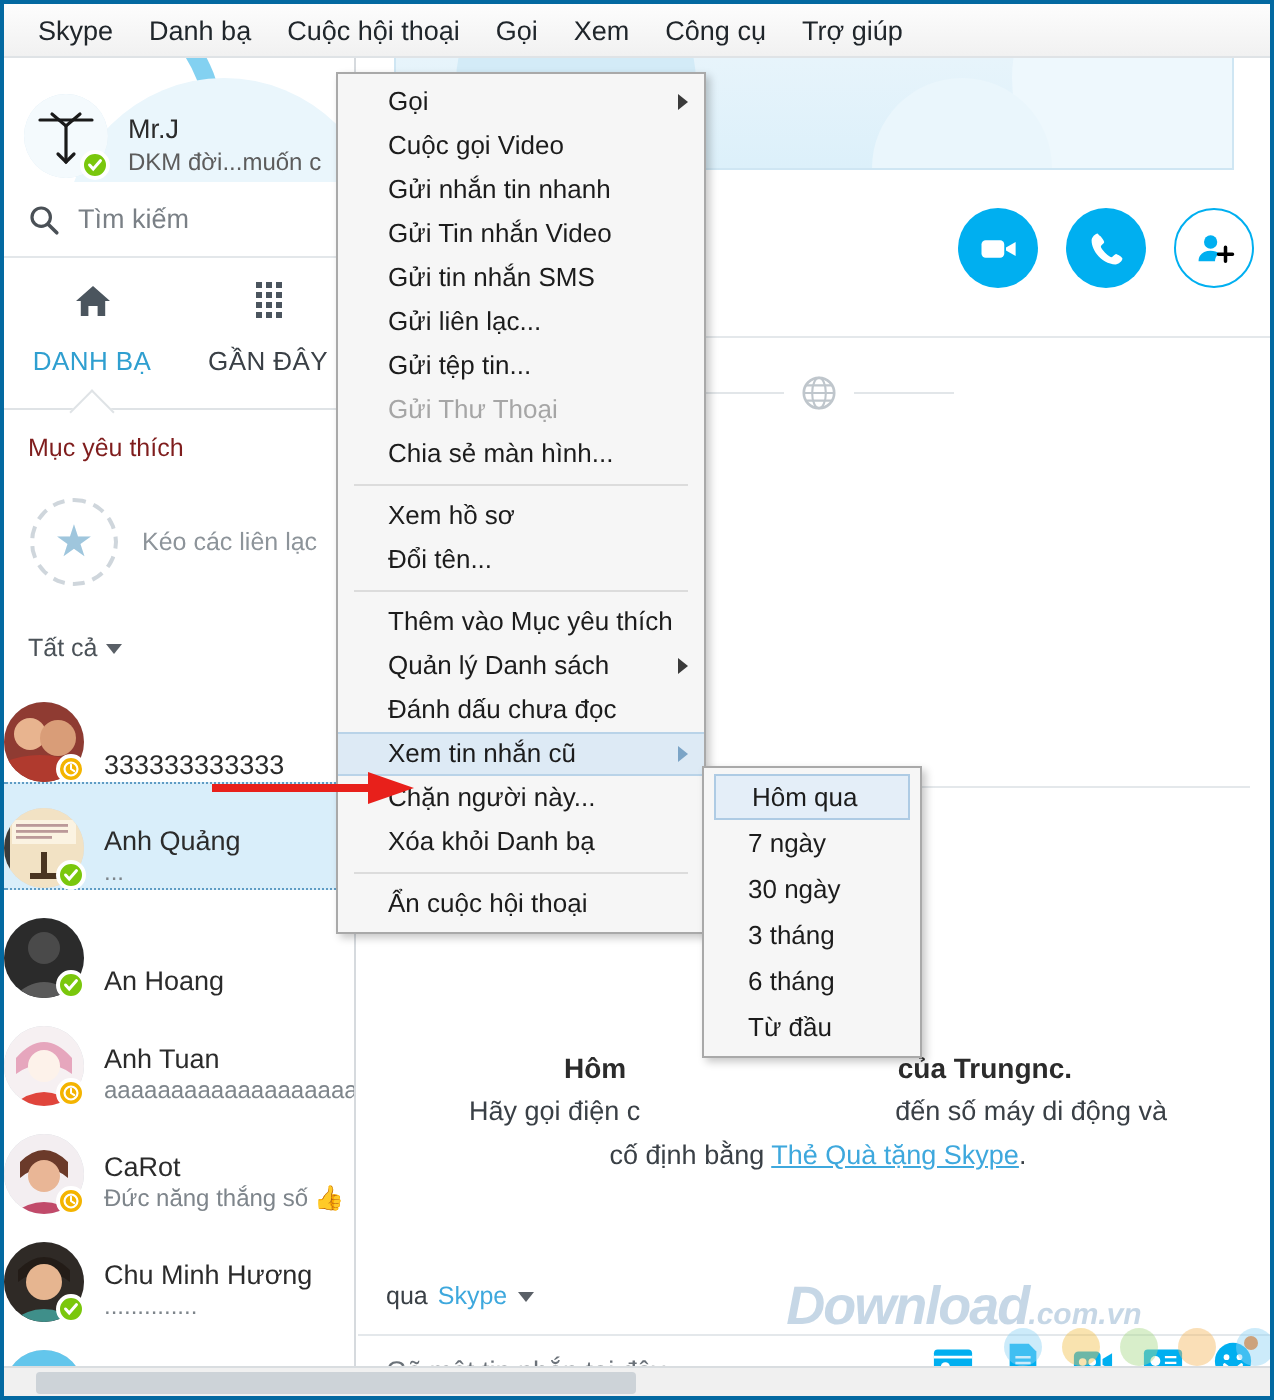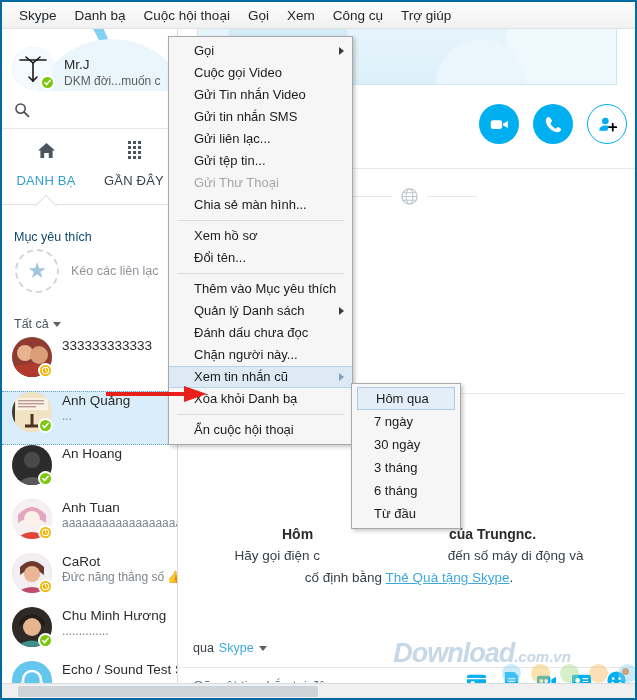--- a/index.html
+++ b/index.html
@@ -121,22 +121,22 @@
     border-bottom: 1px solid #dfe3e6;
   }
   .tab-caret:after {
     content: ""; position: absolute; left: 36px; top: 2px;
     width: 15px; height: 15px; background: #fff;
     border-left: 1px solid #dfe3e6; border-top: 1px solid #dfe3e6;
     transform: rotate(45deg);
   }
 
   .fav-label {
-    position: absolute; left: 12px; top: 201px;
-    font-size: 12.5px; color: #0c4a6e;
+    position: absolute; left: 12px; top: 188px;
+    font-size: 12.5px; color: #7f1d1d;
   }
   .fav-drop {
     position: absolute; left: 0; top: 208px;
     width: 176px; height: 68px;
     display: flex; align-items: center; padding-left: 13px;
   }
   .fav-circle {
     width: 44px; height: 44px; border-radius: 50%;
     border: 2px dashed #cfd6dc;
     display: flex; align-items: center; justify-content: center;
@@ -156,22 +156,22 @@
   .caret-down {
     width: 0; height: 0; border-left: 4px solid transparent;
     border-right: 4px solid transparent; border-top: 5px solid #5a6067;
   }
 
   .contact-list {
     position: absolute; left: 0; top: 308px;
     width: 176px; bottom: 0; overflow: hidden;
   }
   .contact {
-    display: flex; align-items: flex-start;
-    height: 54px; padding-left: 10px; position: relative;
+    display: flex; align-items: flex-end;
+    height: 54px; position: relative;
   }
   .contact.selected {
     background: #d9eefa;
     border-top: 1px dotted #5f9cc4;
     border-bottom: 1px dotted #5f9cc4;
   }
   .c-avatar-wrap { position: relative; width: 40px; height: 40px; flex: none; }
   .c-avatar {
     width: 40px; height: 40px; border-radius: 50%;
     overflow: hidden; background: #cfd6dc;
@@ -440,20 +440,21 @@
         <div class="profile-name">Mr.J</div>
         <div class="profile-mood">DKM đời...muốn c</div>
       </div>
     </div>
 
     <div class="search-row">
       <svg class="search-icon" viewBox="0 0 16 16">
         <circle cx="6.6" cy="6.6" r="4.6" fill="none" stroke="currentColor" stroke-width="1.6"></circle>
         <path d="M10.2 10.2 L14.4 14.4" stroke="currentColor" stroke-width="1.8" stroke-linecap="round"></path>
       </svg>
+      <input class="search-input" type="text" placeholder="Tìm kiếm" style="">
     </div>
 
     <div class="nav-icons">
       <div class="nav-ico">
         <svg viewBox="0 0 19 19">
           <path d="M9.5 2 L18 9.5 L15.6 9.5 L15.6 17 L11.8 17 L11.8 12 L7.2 12 L7.2 17 L3.4 17 L3.4 9.5 L1 9.5 Z" fill="currentColor"></path>
         </svg>
       </div>
       <div class="nav-ico">
         <div class="dial-grid">
@@ -795,41 +796,42 @@
     <i style="background:#8fd3f4"></i>
 
   </div>
 
   <div class="ctxmenu">
     <div class="ctx-item">
       <span>Gọi</span>
       <span class="ctx-arrow"></span>
     </div>
     <div class="ctx-item">Cuộc gọi Video</div>
+    <div class="ctx-item">Gửi nhắn tin nhanh</div>
     <div class="ctx-item">Gửi Tin nhắn Video</div>
     <div class="ctx-item">Gửi tin nhắn SMS</div>
     <div class="ctx-item">Gửi liên lạc...</div>
     <div class="ctx-item">Gửi tệp tin...</div>
     <div class="ctx-item disabled">Gửi Thư Thoại</div>
     <div class="ctx-item">Chia sẻ màn hình...</div>
     <div class="ctx-sep"></div>
     <div class="ctx-item">Xem hồ sơ</div>
     <div class="ctx-item">Đổi tên...</div>
     <div class="ctx-sep"></div>
     <div class="ctx-item">Thêm vào Mục yêu thích</div>
     <div class="ctx-item">
       <span>Quản lý Danh sách</span>
       <span class="ctx-arrow"></span>
     </div>
     <div class="ctx-item">Đánh dấu chưa đọc</div>
-    <div class="ctx-item">Chặn người này...</div>
     <div class="ctx-item highlight">
       <span>Xem tin nhắn cũ</span>
       <span class="ctx-arrow"></span>
     </div>
+    <div class="ctx-item">Chặn người này...</div>
     <div class="ctx-item">Xóa khỏi Danh bạ</div>
     <div class="ctx-sep"></div>
     <div class="ctx-item">Ẩn cuộc hội thoại</div>
   </div>
 
   <div class="submenu">
     <div class="sub-item selected">Hôm qua</div>
     <div class="sub-item">7 ngày</div>
     <div class="sub-item">30 ngày</div>
     <div class="sub-item">3 tháng</div>

